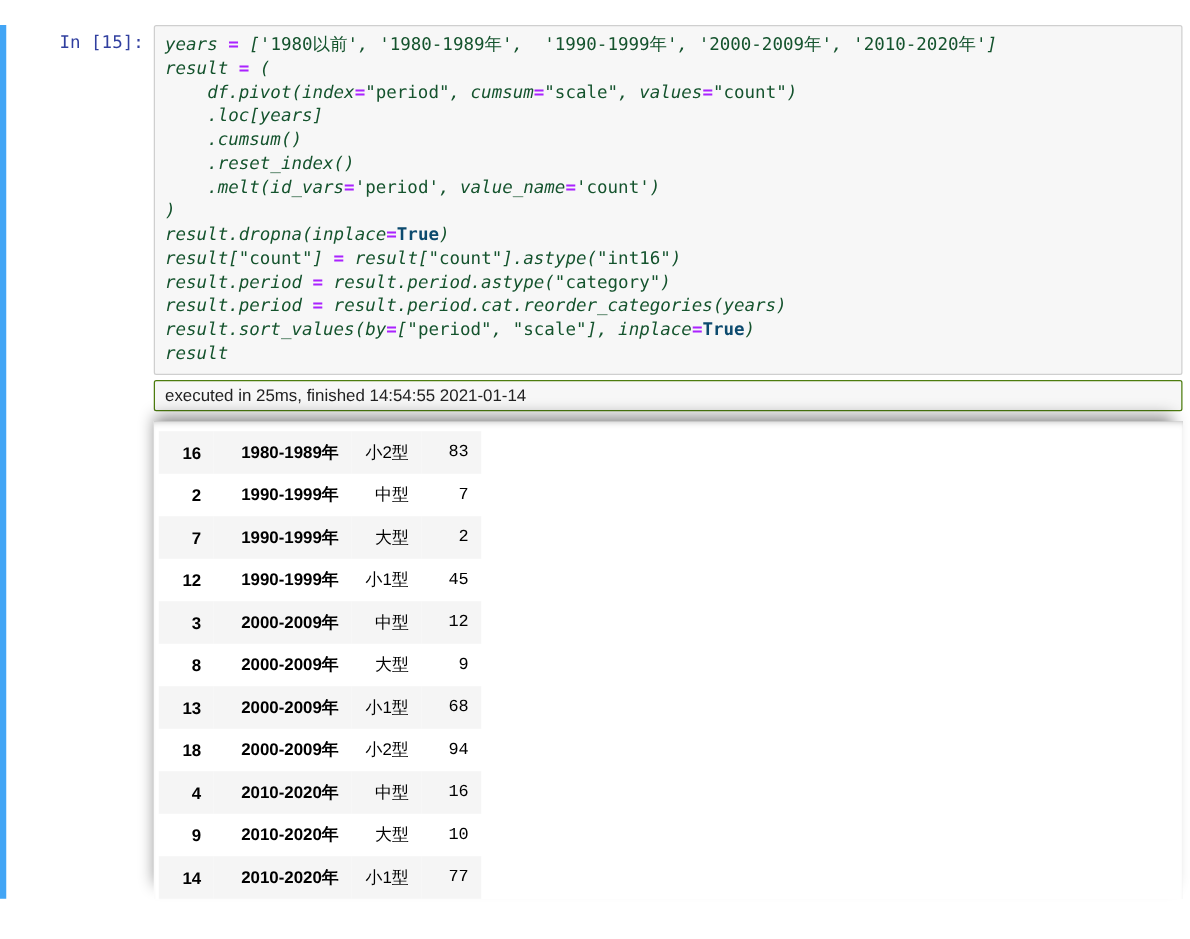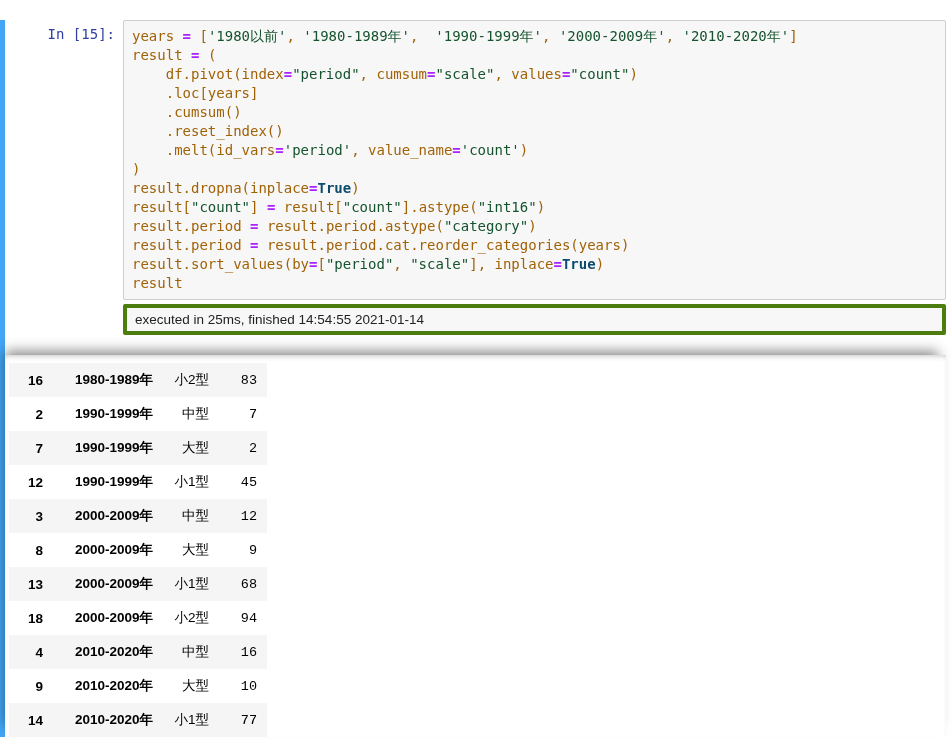--- a/index.html
+++ b/index.html
@@ -47,43 +47,42 @@
     background: #f7f7f7;
     padding: 6px 8px;
     font-family: "Consolas","SimSun","DejaVu Sans Mono","Monaco",monospace;
     font-size: 14px;
     line-height: 19px;
     white-space: pre;
     overflow-x: auto;
     margin-right: 6px;
   }
   .cm-s { color: #14532d; }
-  .cm-n { color: #a16207; }
+  .cm-n { color: #14532d; font-style: italic; }
   .cm-o { color: #AA22FF; font-weight: bold; }
   .cm-k { color: #0c4a6e; font-weight: bold; }
 
   .exec-row {
     display: flex;
     margin-top: 4px;
   }
   .exec-info {
     margin-left: 0;
     flex: 1;
-    border: 4px solid #4d7c0f;
+    border: 1px solid #4d7c0f;
     border-radius: 2px;
     background: #f7f7f7;
     padding: 4px 8px;
     font-size: 13.5px;
     color: #222;
     margin-right: 6px;
   }
   .output-row {
     display: flex;
     margin-top: 8px;
-    flex-direction: column;
   }
   .output-area {
     margin-right: 6px;
     flex: 1;
     box-shadow: -4px -8px 12px -4px rgba(0,0,0,0.45),
                 inset 0 4px 6px -4px rgba(0,0,0,0.3);
     padding: 8px 0 0 0;
     background: #fff;
   }
   table.df {

